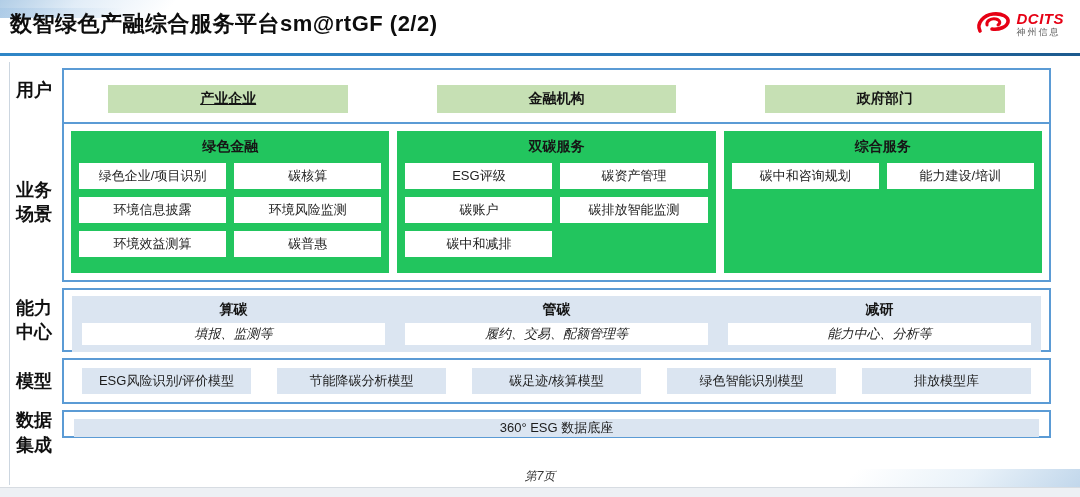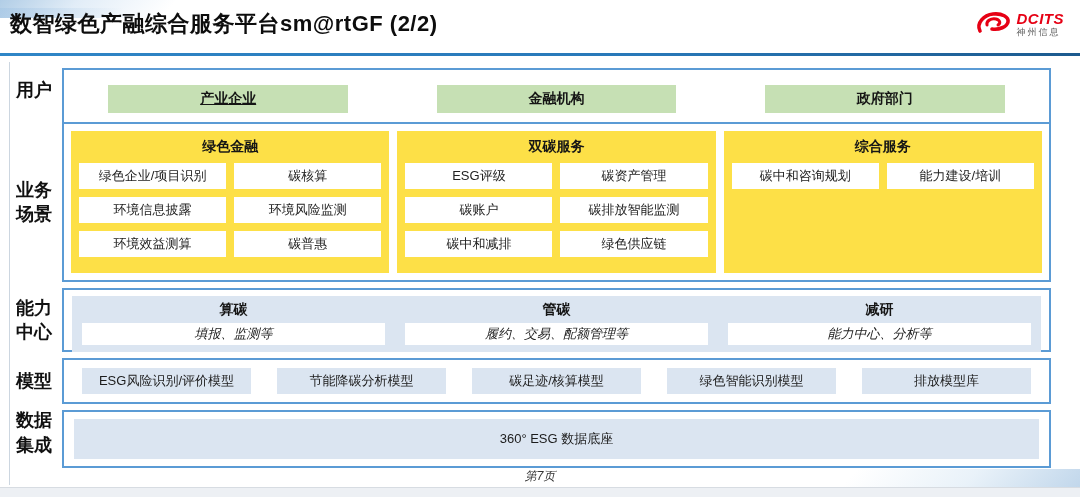--- a/index.html
+++ b/index.html
@@ -33,21 +33,21 @@
     text-align:center; font-weight:bold; font-size:18px; color:#111; line-height:1.35; }
   .row-label .wrap { width:46px; }
   .row-box { position:absolute; left:62px; width:989px; border:2px solid #5b9bd5; background:#fff; }
   
   .users-inner { display:grid; grid-template-columns:repeat(3,1fr); height:100%; align-items:center; justify-items:center; }
   .green-pill { background:#c6e0b4; width:73%; height:28px; display:flex; align-items:center; justify-content:center;
     font-size:14px; font-weight:600; color:#151515; }
   .green-pill.u { text-decoration:underline; }
   
   .scen-inner { display:grid; grid-template-columns:repeat(3,1fr); gap:8px; height:100%; padding:7px; }
-  .panel { background:#fde047; padding:4px 8px 8px; align-content:start; }
+  .panel { background:#22c55e; padding:4px 8px 8px; align-content:start; }
   .panel-title { text-align:center; font-weight:bold; font-size:14px; color:#161616; padding:3px 0 7px; }
   .panel-items { display:grid; grid-template-columns:1fr 1fr; gap:8px; align-content:start; }
   .white-item { background:#fff; height:26px; display:flex; align-items:center; justify-content:center;
     font-size:13px; color:#222; white-space:nowrap; }
   
   .cap-inner { display:grid; grid-template-columns:repeat(3,1fr); height:100%; padding:6px 8px; }
   .cap-panel { background:#dbe5f1; padding:3px 10px 7px; display:flex; flex-direction:column; }
   .cap-title { text-align:center; font-weight:bold; font-size:14px; color:#161616; padding:2px 0 4px; }
   .cap-desc { background:#fff; font-style:italic; text-align:center; font-size:13px; color:#222;
     height:22px; line-height:22px; }
@@ -117,21 +117,20 @@
       </div>
 
       <div class="panel">
         <div class="panel-title">双碳服务</div>
         <div class="panel-items">
           <div class="white-item">ESG评级</div>
           <div class="white-item">碳资产管理</div>
           <div class="white-item">碳账户</div>
           <div class="white-item">碳排放智能监测</div>
           <div class="white-item">碳中和减排</div>
-          <div class="white-item">绿色供应链</div>
         </div>
       </div>
 
       <div class="panel">
         <div class="panel-title">综合服务</div>
         <div class="panel-items">
           <div class="white-item">碳中和咨询规划</div>
           <div class="white-item">能力建设/培训</div>
         </div>
       </div>
@@ -168,21 +167,21 @@
       <div class="model-item">节能降碳分析模型</div>
       <div class="model-item">碳足迹/核算模型</div>
       <div class="model-item">绿色智能识别模型</div>
       <div class="model-item">排放模型库</div>
     </div>
   </div>
 
   <div class="row-label" style="top:410px; height:45px;">
     <div class="wrap">数据集成</div>
   </div>
-  <div class="row-box" style="top:410px; height:58px;">
+  <div class="row-box" style="top:410px; height:28px;">
     <div class="data-inner">
       <div class="model-item">360° ESG 数据底座</div>
     </div>
   </div>
 
   <div class="page-num">第7页</div>
   <div class="bottom-strip"></div>
 
 </div>
 

